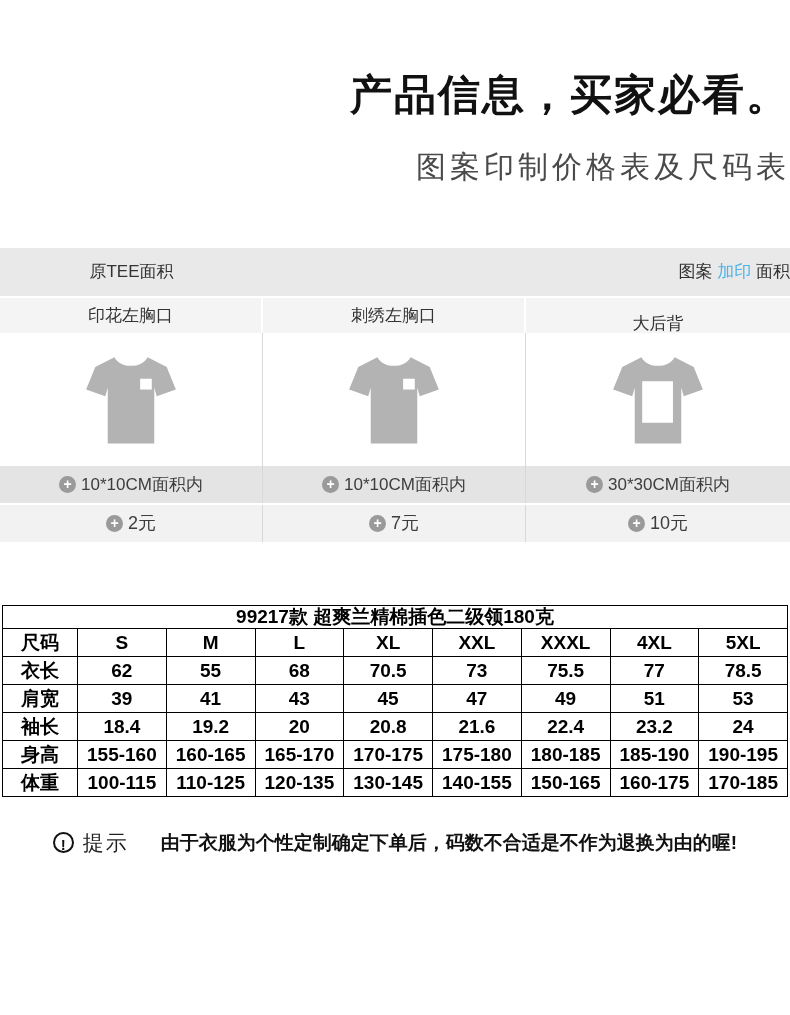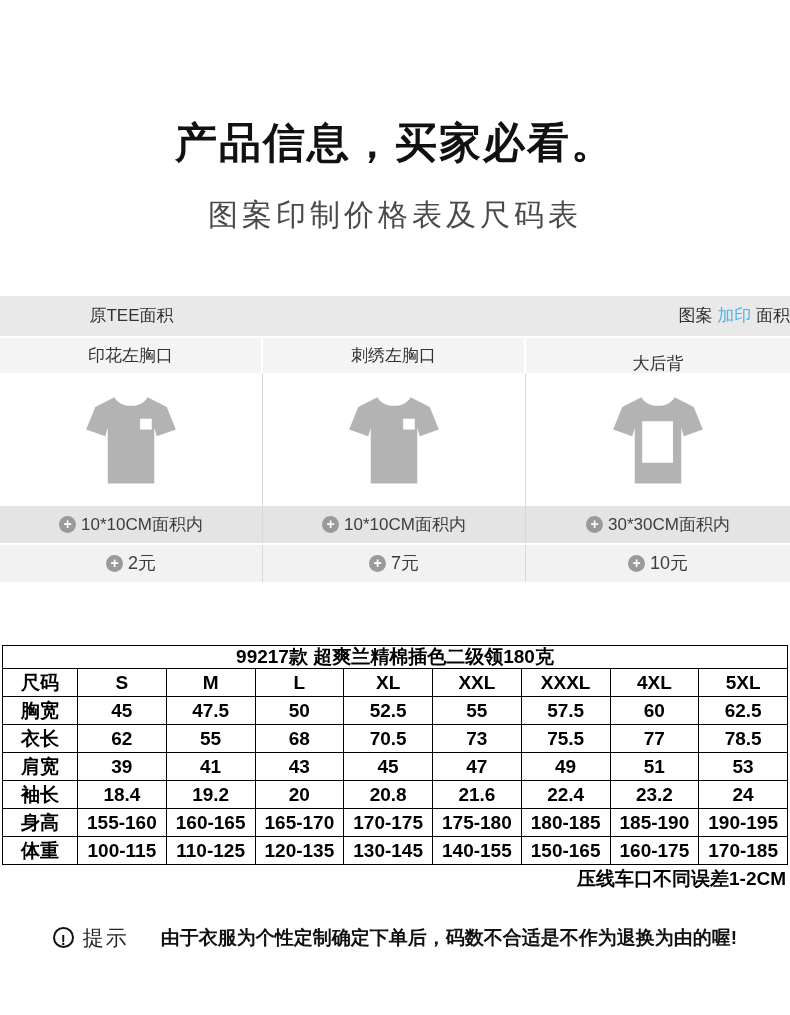--- a/index.html
+++ b/index.html
@@ -4,34 +4,34 @@
 <style>
   * { box-sizing: border-box; }
   html,body { margin:0; padding:0; }
   body {
     width:790px; height:1015px; background:#ffffff;
     font-family:"Liberation Sans", sans-serif; color:#333;
     overflow:hidden;
   }
 
   
-  .hero { padding-top:116px; text-align:center; }
+  .hero { padding-top:68px; text-align:right; }
   .hero h1 {
     margin:0; font-size:42px; font-weight:700; color:#111;
     letter-spacing:2px; line-height:1.3;
   }
   .hero .sub {
     margin-top:24px; font-size:30px; font-weight:400; color:#4a4a4a;
     letter-spacing:4px;
   }
 
   
   .pt { margin-top:60px; width:790px; }
   .pt-header {
-    height:40px; background:#e9e9e9; display:flex; align-items:center;
+    height:48px; background:#e9e9e9; display:flex; align-items:center;
     font-size:17px; color:#333;
   }
   .pt-header .ph-left  { width:263px; text-align:center; }
   .pt-header .ph-right { flex:1; text-align:right; }
   .ph-right .hl { color:#4db3ea; }
   .pt-body { margin-top:2px; }
   .pt-row { display:flex; }
   .pt-cell { width:263px; display:flex; align-items:center; justify-content:center; }
   .pt-cell:last-child { width:264px; }
   .row-labels { height:35px; background:#f4f4f4; font-size:17px; color:#333; }
@@ -179,31 +179,20 @@
       <th>S</th>
       <th>M</th>
       <th>L</th>
       <th>XL</th>
       <th>XXL</th>
       <th>XXXL</th>
       <th>4XL</th>
       <th>5XL</th>
     </tr>
     <tr>
-      <th>胸宽</th>
-      <td>45</td>
-      <td>47.5</td>
-      <td>50</td>
-      <td>52.5</td>
-      <td>55</td>
-      <td>57.5</td>
-      <td>60</td>
-      <td>62.5</td>
-    </tr>
-    <tr>
       <th>衣长</th>
       <td>62</td>
       <td>55</td>
       <td>68</td>
       <td>70.5</td>
       <td>73</td>
       <td>75.5</td>
       <td>77</td>
       <td>78.5</td>
     </tr>
@@ -246,20 +235,19 @@
       <td>110-125</td>
       <td>120-135</td>
       <td>130-145</td>
       <td>140-155</td>
       <td>150-165</td>
       <td>160-175</td>
       <td>170-185</td>
     </tr>
   </tbody>
     </table>
-  <div class="size-note">压线车口不同误差1-2CM</div>
 </div>
 
 <div class="tip">
   <span class="tip-icon">!</span>
   <span class="tip-label">提示</span>
   <span class="tip-text">由于衣服为个性定制确定下单后，码数不合适是不作为退换为由的喔!</span>
 </div>
 
 </body></html>

